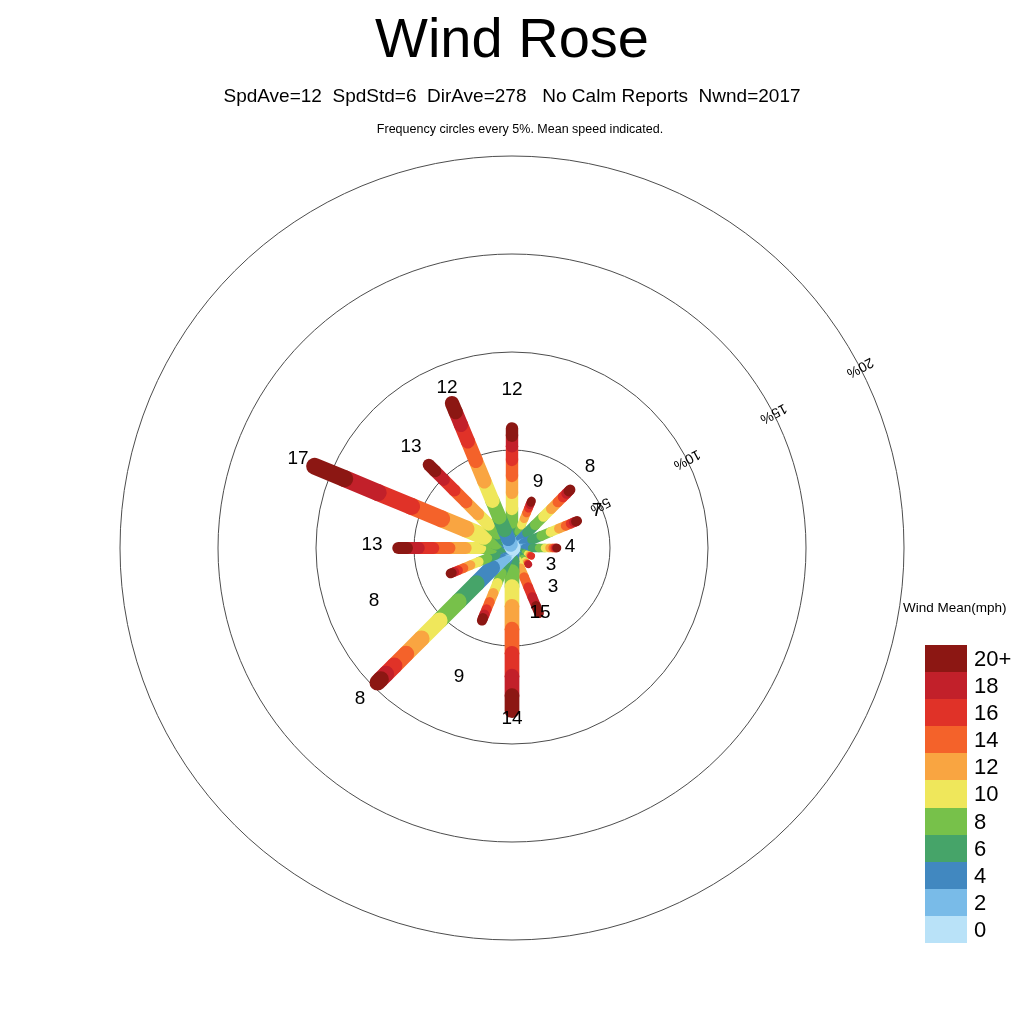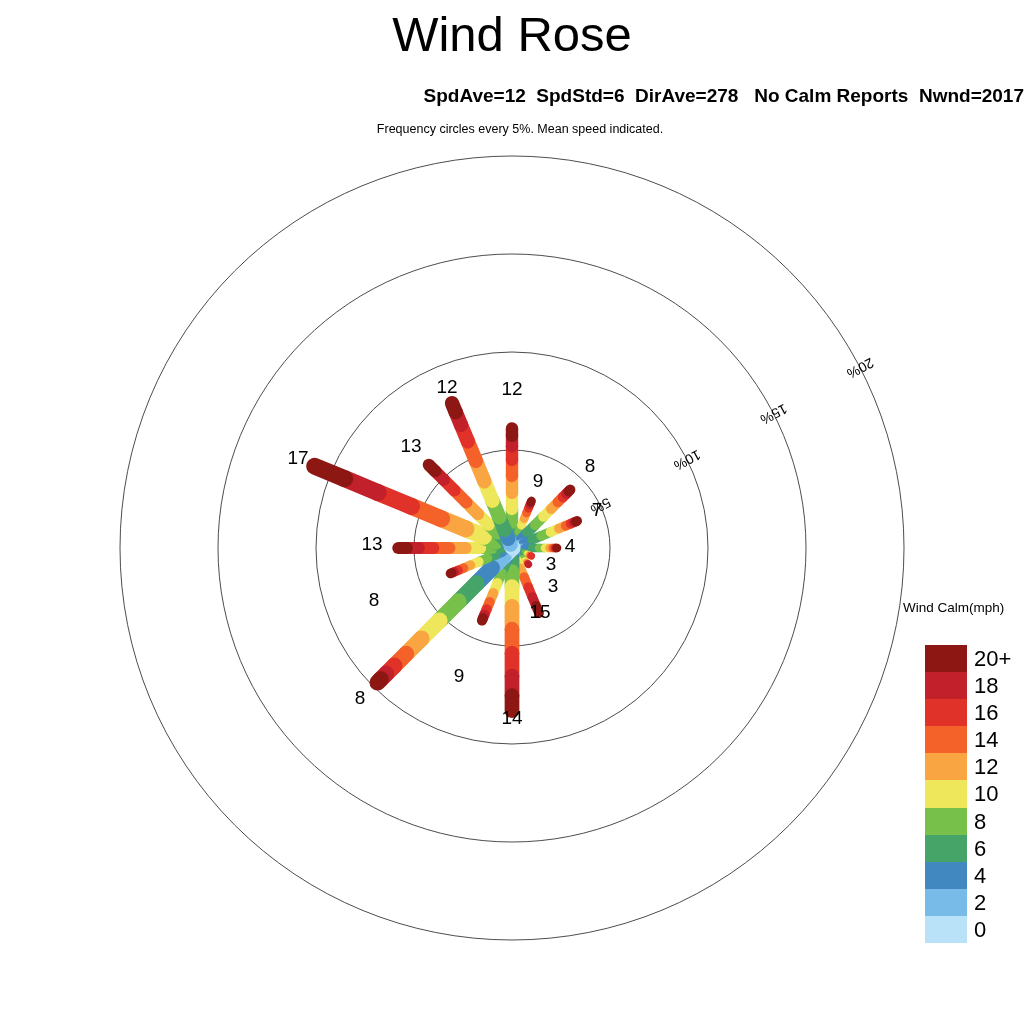--- a/index.html
+++ b/index.html
@@ -2,25 +2,25 @@
 <html><head>
 <meta charset="utf-8">
 <style>
   html,body{margin:0;padding:0;}
   body{
     width:1024px;height:1024px;position:relative;background:#ffffff;
     font-family:"Liberation Sans", sans-serif;color:#000;overflow:hidden;
   }
   #title{
     position:absolute;left:0;right:0;top:10px;text-align:center;
-    font-size:49px;font-weight:400;letter-spacing:0px;line-height:1.0;
+    font-size:56px;font-weight:400;letter-spacing:0px;line-height:1.0;
   }
   #subtitle{
-    position:absolute;left:0;right:0;top:85px;text-align:right;
-    font-size:19px;font-weight:700;white-space:pre;
+    position:absolute;left:0;right:0;top:85px;text-align:center;
+    font-size:19px;font-weight:400;white-space:pre;
   }
   #subtitle2{
     position:absolute;left:0;right:0;top:122px;text-align:center;
     font-size:12.5px;font-weight:400;margin-left:16px;
   }
   #plot{position:absolute;left:0;top:0;width:1024px;height:1024px;}
   .ring{fill:none;stroke:#4d4d4d;stroke-width:1;}
   .ringlabel{font-family:"Liberation Sans",sans-serif;font-size:14px;fill:#000;}
   .petallabel{font-family:"Liberation Sans",sans-serif;font-size:19px;fill:#000;}
   #legend{position:absolute;left:925px;top:645px;width:42px;}
@@ -274,21 +274,21 @@
       <text x="459" y="682" class="petallabel" text-anchor="middle">9</text>
       <text x="360" y="704" class="petallabel" text-anchor="middle">8</text>
       <text x="374" y="606" class="petallabel" text-anchor="middle">8</text>
       <text x="372" y="550" class="petallabel" text-anchor="middle">13</text>
       <text x="298" y="464" class="petallabel" text-anchor="middle">17</text>
       <text x="411" y="452" class="petallabel" text-anchor="middle">13</text>
       <text x="447" y="393" class="petallabel" text-anchor="middle">12</text>
     </g>
 </svg>
 
-<div id="legend-title">Wind Calm(mph)</div>
+<div id="legend-title">Wind Mean(mph)</div>
 <div id="legend">
     <div class="legend-band" style="background: rgb(140, 23, 19);"></div>
     <div class="legend-band" style="background: rgb(194, 32, 42);"></div>
     <div class="legend-band" style="background: rgb(224, 50, 40);"></div>
     <div class="legend-band" style="background: rgb(244, 98, 42);"></div>
     <div class="legend-band" style="background: rgb(249, 165, 65);"></div>
     <div class="legend-band" style="background: rgb(239, 231, 91);"></div>
     <div class="legend-band" style="background: rgb(119, 193, 74);"></div>
     <div class="legend-band" style="background: rgb(70, 164, 105);"></div>
     <div class="legend-band" style="background: rgb(65, 136, 192);"></div>

